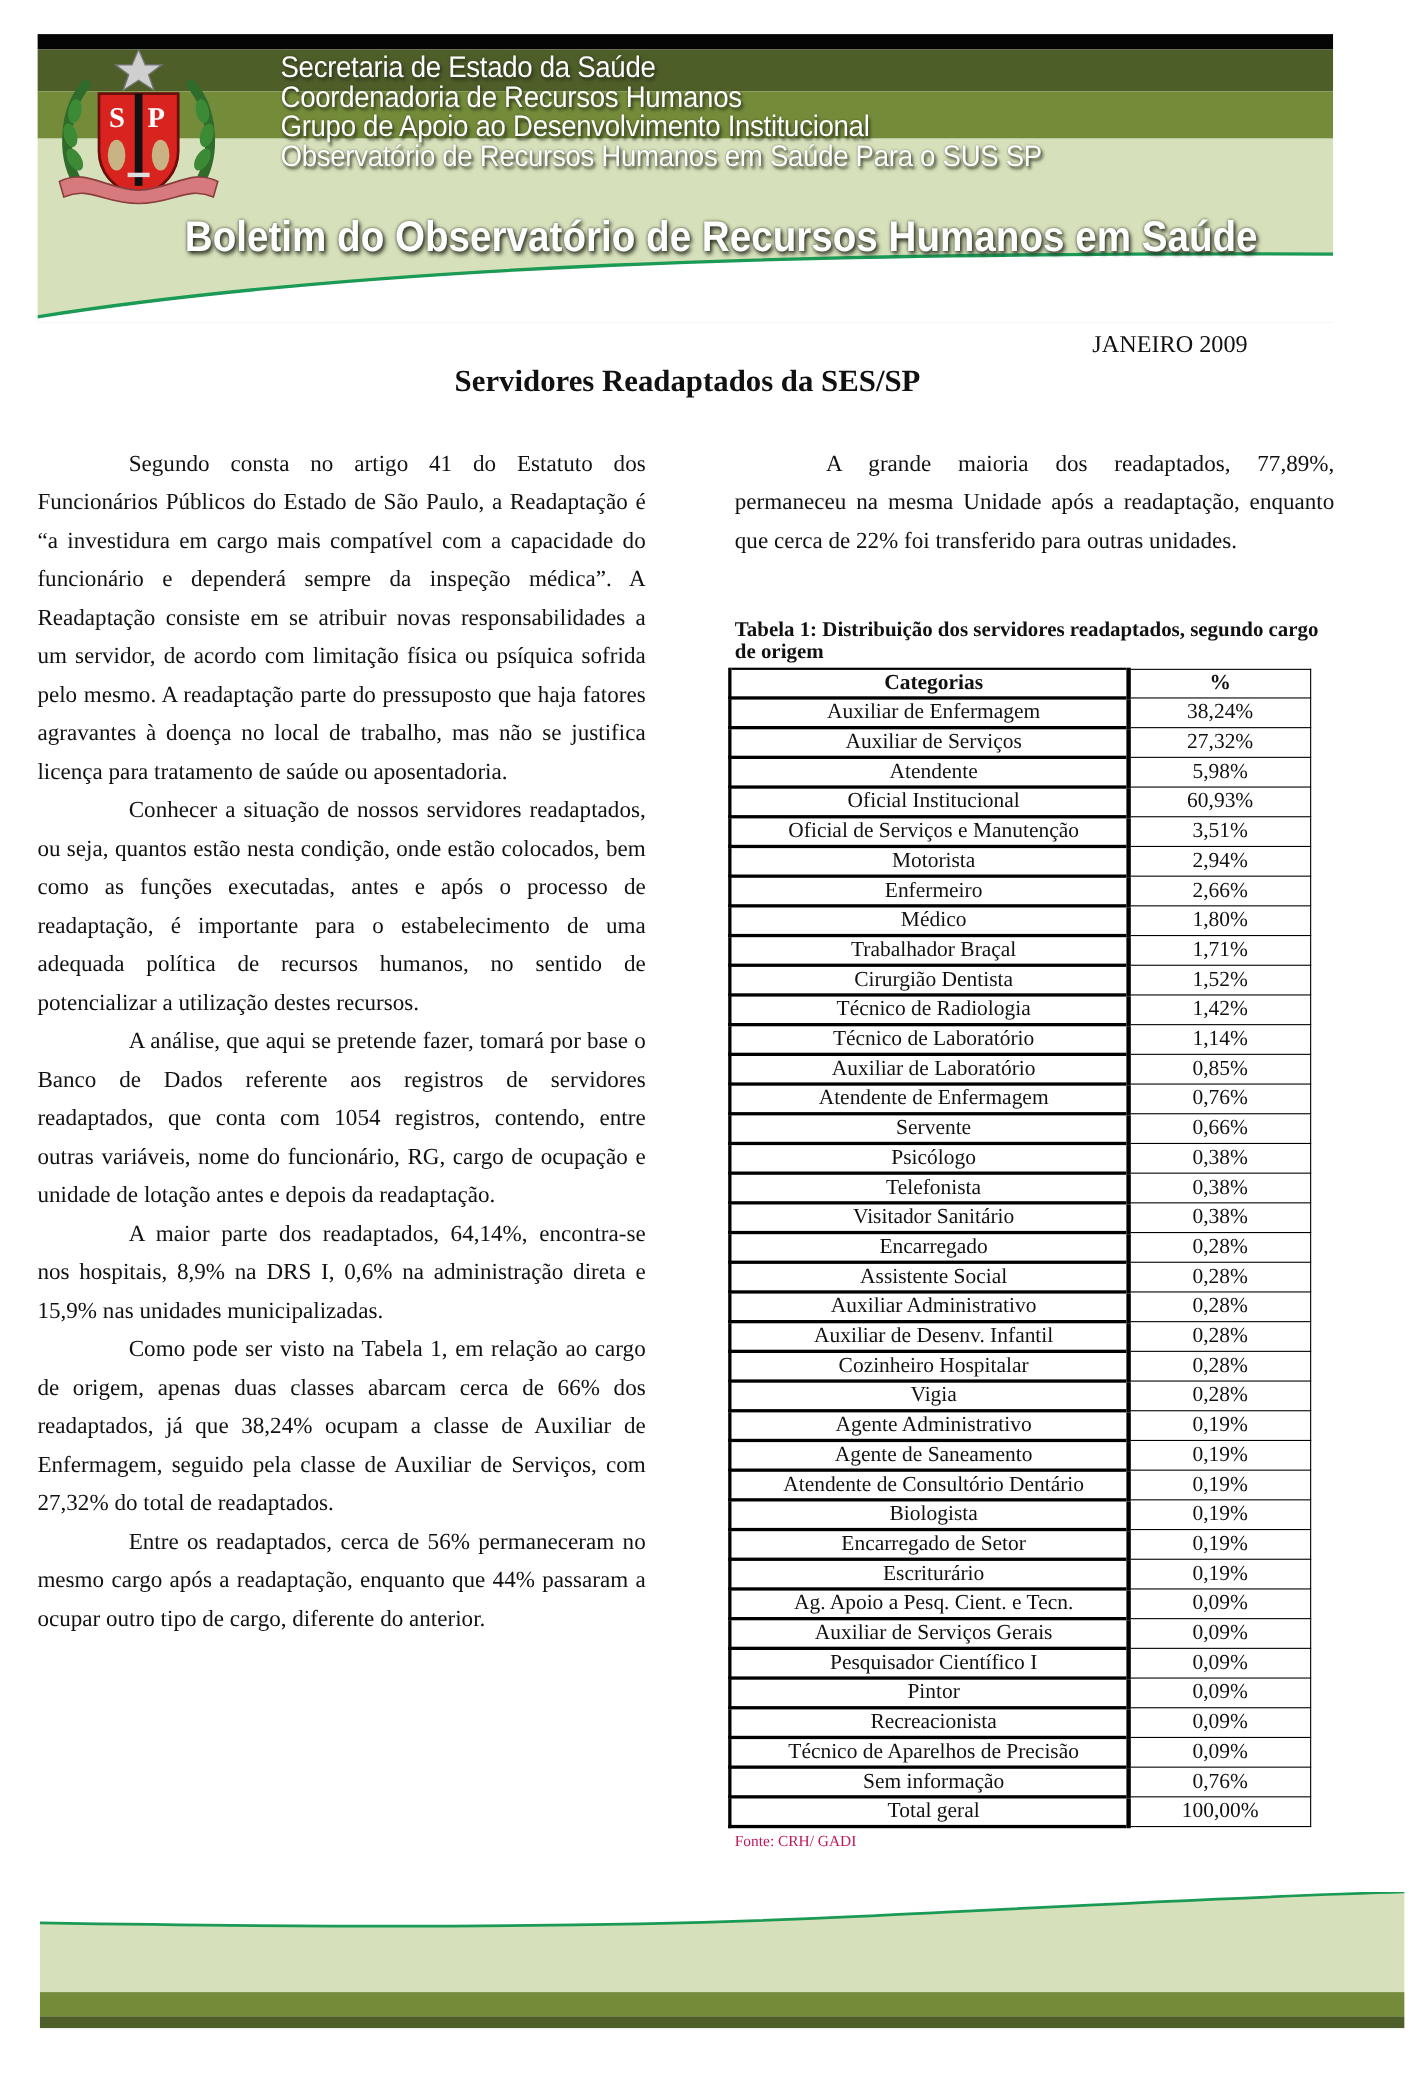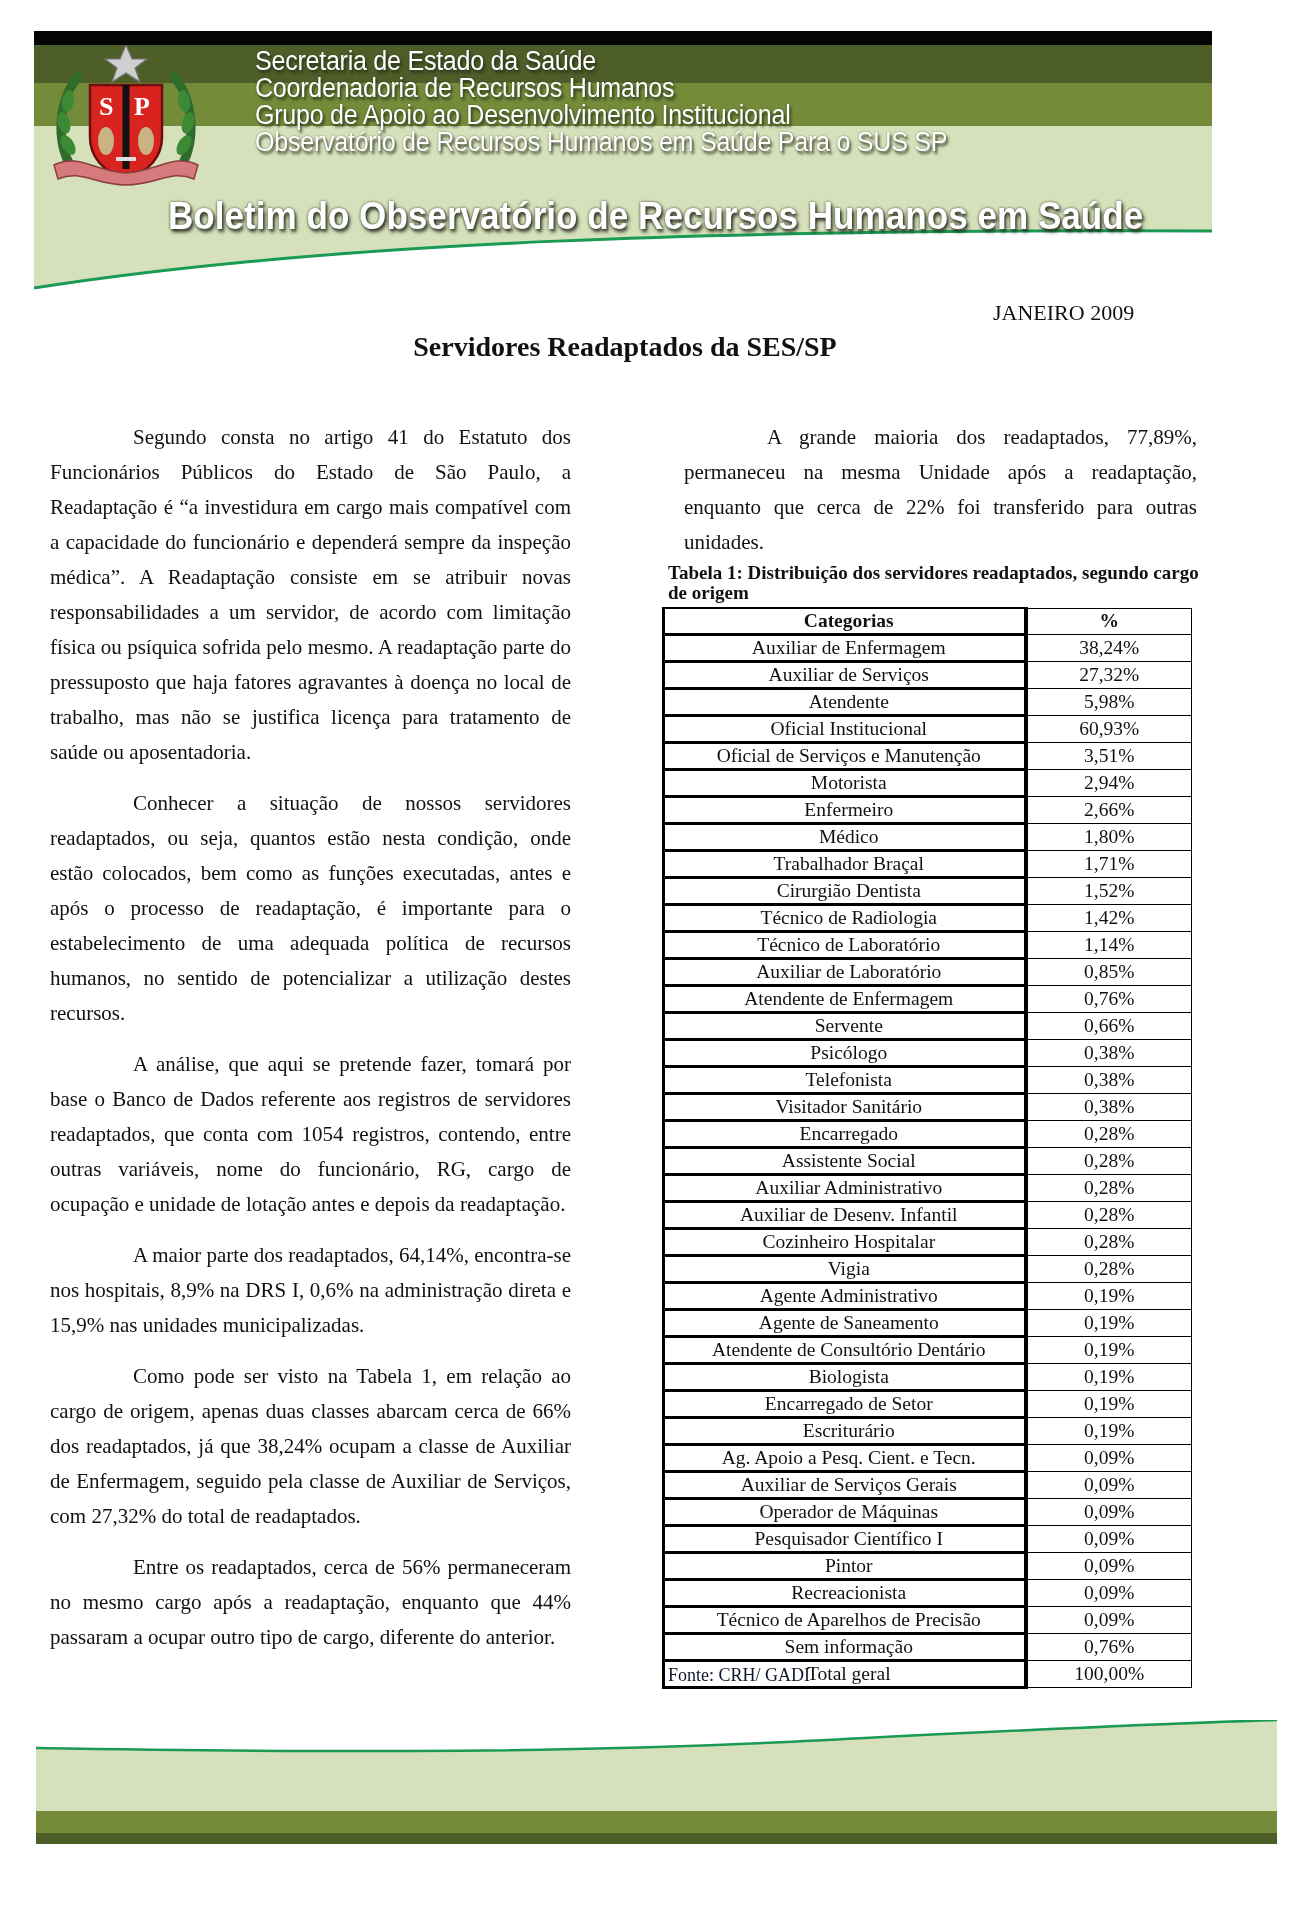--- a/index.html
+++ b/index.html
@@ -23,34 +23,34 @@
       text-shadow: 2px 3px 4px rgba(35,40,25,0.95), 0 0 3px rgba(35,40,25,0.8); }
 
     .crest { position: absolute; left: 14px; top: 14px; width: 156px; height: 144px; }
 
     
     .date { position: absolute; left: 993px; top: 298px; font-size: 22px; line-height: 30px; color: #111; white-space: nowrap; }
     .title { position: absolute; left: 0; top: 330px; width: 1250px; text-align: center; font-size: 28px; line-height: 34px; font-weight: bold; color: #111; font-family: Liberation Serif, serif; }
 
     
     .col { position: absolute; font-size: 21px; line-height: 35px; text-align: justify; color: #111; }
-    .col p { margin: 16px; text-indent: 83px; }
+    .col p { margin: 0; text-indent: 83px; }
     .col-left { left: 34px; top: 404px; width: 553px; }
     .col-right { left: 668px; top: 404px; width: 545px; }
 
     .table-caption { position: absolute; left: 668px; top: 563px; width: 540px; font-size: 19px; line-height: 20px; font-weight: bold; color: #111; }
 
     .tbl { position: absolute; left: 662px; top: 607px; border-collapse: collapse; font-size: 19.5px; color: #111; }
     .tbl td, .tbl th { height: 26.4px; padding: 0 0 0 9px; line-height: 24px; box-sizing: border-box; white-space: nowrap; }
     .tbl .cat { width: 362px; border: 3px solid #000; border-right: 4px solid #000; text-align: center; }
     .tbl .pct { width: 166px; border: 1px solid #000; text-align: center; padding: 0; }
     .tbl th { font-weight: bold; }
     .tbl th.cat { border-top: 2px solid #000; }
 
-    .fonte { position: absolute; left: 668px; top: 1664px; font-size: 18px; line-height: 22px; color: #0f172a; }
+    .fonte { position: absolute; left: 668px; top: 1664px; font-size: 14px; line-height: 22px; color: #be185d; }
 
     
     .footer { position: absolute; left: 36px; top: 1720px; width: 1241px; height: 124px; overflow: hidden; }
     .footer svg { position: absolute; left: 0; top: 0; width: 1241px; height: 124px; }
   </style>
 </head>
 <body>
 
 <div class="banner">
   <div class="bar-black"></div>
@@ -245,24 +245,20 @@
       </tr>
       <tr>
         <td class="cat">Ag.  Apoio a Pesq. Cient. e Tecn.</td>
         <td class="pct">0,09%</td>
       </tr>
       <tr>
         <td class="cat">Auxiliar de Serviços Gerais</td>
         <td class="pct">0,09%</td>
       </tr>
       <tr>
-        <td class="cat">Operador de Máquinas</td>
-        <td class="pct">0,09%</td>
-      </tr>
-      <tr>
         <td class="cat">Pesquisador Científico I</td>
         <td class="pct">0,09%</td>
       </tr>
       <tr>
         <td class="cat">Pintor</td>
         <td class="pct">0,09%</td>
       </tr>
       <tr>
         <td class="cat">Recreacionista</td>
         <td class="pct">0,09%</td>

